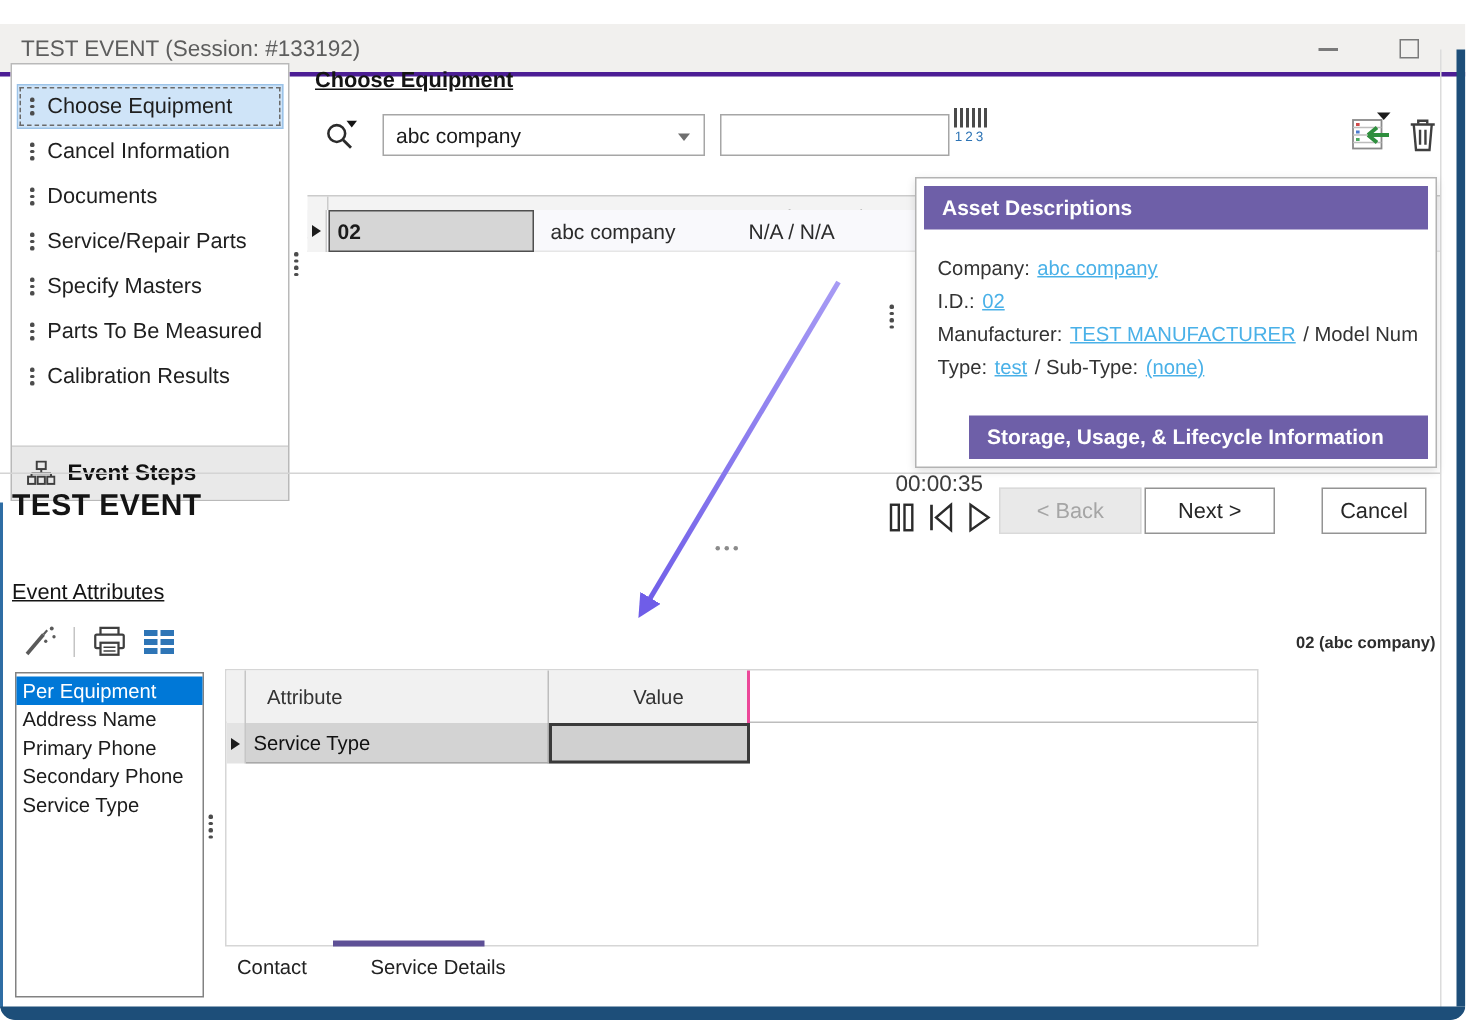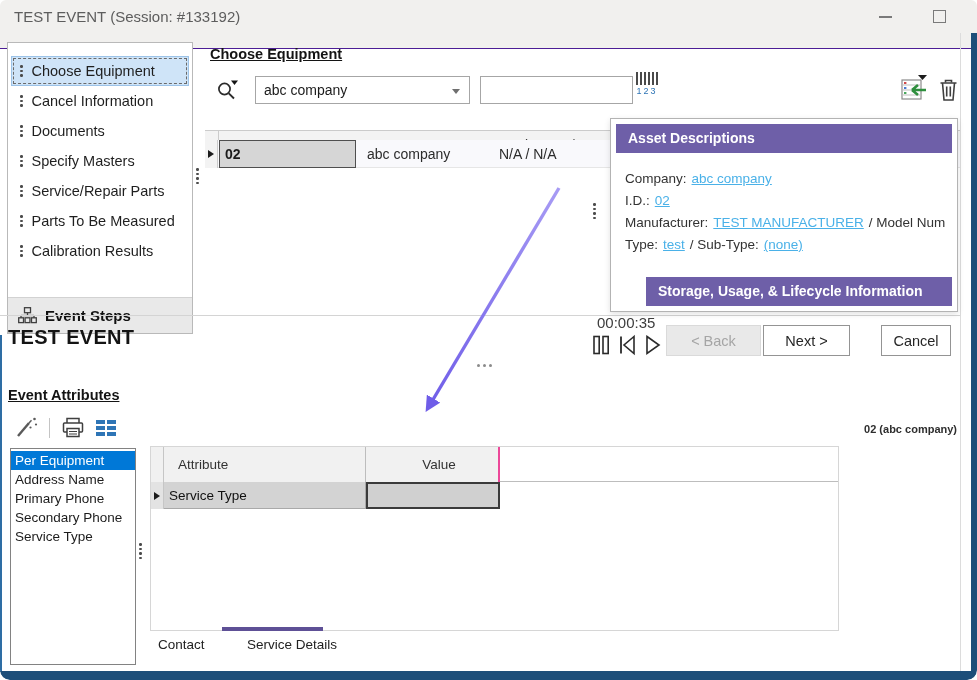--- a/index.html
+++ b/index.html
@@ -2,22 +2,22 @@
 <html><head>
 <meta charset="utf-8">
 <style>
   * { margin:0; padding:0; box-sizing:border-box; }
   html,body { width:977px; height:680px; overflow:hidden; background:#fff;
               font-family:"Liberation Sans","DejaVu Sans",sans-serif; color:#1b1b1b; }
   .window { position:relative; width:977px; height:680px; background:#fff; overflow:hidden;
             border-radius:6px 6px 10px 10px; }
 
   
-  .titlebar { position:absolute; left:0; top:0; width:977px; height:49px; background:#f1f0ee;
-              border-bottom:1px solid #4c1d95; }
+  .titlebar { position:absolute; left:0; top:16px; width:977px; height:35px; background:#f1f0ee;
+              border-bottom:3px solid #4c1d95; }
   .title { position:absolute; left:14px; top:0; line-height:33px; font-size:15px; color:#5d5d5d; }
   .cap-btn { position:absolute; top:0; width:46px; height:33px; display:flex; align-items:center; justify-content:center; }
   .btn-min { left:862px; } .btn-max { left:916px; }
   .min-glyph { width:13px; height:0; border-top:2px solid #7a7a7a; }
   .max-glyph { width:13px; height:13px; border:1px solid #7a7a7a; background:transparent; }
 
   
   .frame-right { position:absolute; right:0; top:33px; width:6px; height:638px; background:#1d4e79; z-index:40; }
   .frame-bottom { position:absolute; left:0; bottom:0; width:977px; height:9px; background:#1d4e79;
                   border-radius:0 0 10px 10px; z-index:40; }
@@ -91,21 +91,21 @@
   .transport button { background:none; border:none; padding:0; cursor:pointer; line-height:0; }
   .wiz-btn { position:absolute; height:31px; font-size:14.5px; font-family:inherit; cursor:pointer; }
   .btn-back { left:666px; top:325px; width:95px; background:#e9e9e9; color:#a5a5a5; border:1px solid #dadada; }
   .btn-next { left:763px; top:325px; width:87px; background:#fff; color:#262626; border:1px solid #949494; }
   .btn-cancel { left:881px; top:325px; width:70px; background:#fff; color:#262626; border:1px solid #949494; }
   .center-dots { position:absolute; left:477px; top:364px; display:flex; gap:3px; }
   .center-dots i { width:3px; height:3px; background:#8b8b8b; border-radius:50%; }
 
   
   .test-event-h { position:absolute; left:8px; top:326px; font-size:20px; font-weight:bold; color:#141414; letter-spacing:.3px; }
-  .event-attrs-h { position:absolute; left:8px; top:387px; font-size:14.5px; font-weight:bold;
+  .event-attrs-h { position:absolute; left:8px; top:387px; font-size:14.5px; font-weight:normal;
                    text-decoration:underline; color:#141414; }
   .toolbar { position:absolute; left:14px; top:416px; display:flex; align-items:center; gap:11px; }
   .tb-sep { width:1px; height:20px; background:#c4c4c4; }
   .cols-icon { display:grid; grid-template-columns:9px 9px; grid-auto-rows:4px; gap:2px; cursor:pointer; }
   .cols-icon i { background:#2e75b6; }
   .context-label { position:absolute; right:20px; top:423px; font-size:11px; color:#2e2e2e;font-weight:bold; }
 
   .attr-list { position:absolute; left:10px; top:448px; width:126px; height:217px; background:#fff;
                border:1px solid #828282; padding-top:2px; }
   .attr-item { height:19px; line-height:19px; font-size:13.5px; padding-left:4px; color:#1c1c1c; cursor:default; }
@@ -176,29 +176,29 @@
           <i></i>
         </span>
       <span>Documents</span>
     </div>
     <div class="side-item">
       <span class="vdots">
           <i></i>
           <i></i>
           <i></i>
         </span>
+      <span>Service/Repair Parts</span>
+    </div>
+    <div class="side-item">
+      <span class="vdots">
+          <i></i>
+          <i></i>
+          <i></i>
+        </span>
       <span>Specify Masters</span>
-    </div>
-    <div class="side-item">
-      <span class="vdots">
-          <i></i>
-          <i></i>
-          <i></i>
-        </span>
-      <span>Service/Repair Parts</span>
     </div>
     <div class="side-item">
       <span class="vdots">
           <i></i>
           <i></i>
           <i></i>
         </span>
       <span>Parts To Be Measured</span>
     </div>
     <div class="side-item">

